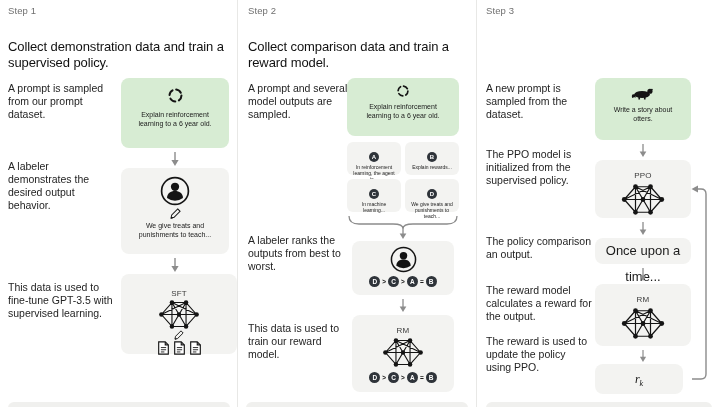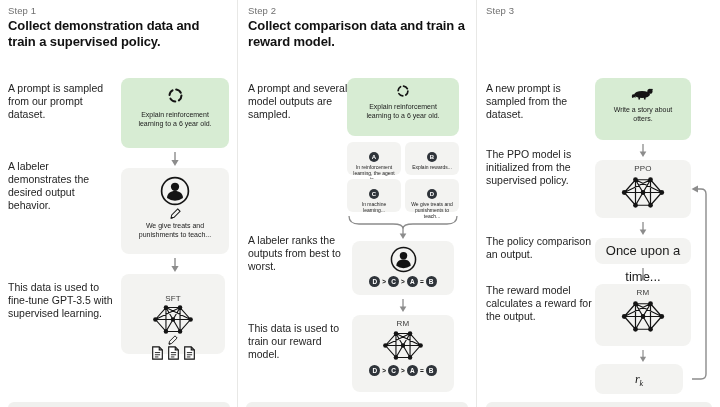--- a/index.html
+++ b/index.html
@@ -10,28 +10,28 @@
     color:#1c1c1c;
     position:relative;
     overflow:hidden;
     -webkit-font-smoothing:antialiased;
   }
   .abs { position:absolute; }
   .col { position:absolute; top:0; height:407px; }
   .divider { position:absolute; top:0; width:1px; height:407px; background:#e8e8e6; }
 
   .step-label { font-size:9.5px; color:#6f6f6f; letter-spacing:.1px; }
-  .step-title { font-size:13px; font-weight:bold; line-height:16px; letter-spacing:-.1px; color:#111; }
+  .step-title { font-size:13px; font-weight:normal; line-height:16px; letter-spacing:-.1px; color:#111;margin-top:21px; }
   .body-text  { font-size:10.5px; line-height:13px; color:#242424; }
 
   .gbox { background:#d7ecd3; border-radius:8px; text-align:center; }
   .xbox { background:#f3f3f1; border-radius:8px; text-align:center; }
   .tinytxt { font-size:7px; line-height:9px; color:#1b1b1b; }
   .microtxt { font-size:5px; line-height:6px; color:#1b1b1b; }
-  .model-label { font-size:8px; color:#3a3a3a; letter-spacing:.2px; }
+  .model-label { font-size:8px; color:#3a3a3a; letter-spacing:.2px;margin-top:7px; }
 
   .badge {
     width:10px; height:10px; border-radius:50%;
     background:#2f343a; color:#fff;
     font-size:6px; font-weight:bold; line-height:10px;
     display:inline-block; text-align:center;
   }
   .rankrow { display:flex; align-items:center; justify-content:center; gap:2px; }
   .rankrow .badge { width:11px; height:11px; line-height:11px; font-size:6.5px; }
   .sep { font-size:6.5px; font-weight:bold; color:#1b1b1b; }
@@ -125,21 +125,21 @@
     <svg class="icon" style="margin-top:2px" width="11" height="11">
         <use href="#pencil"></use>
       </svg>
     <div class="tinytxt" style="margin-top:2px;padding:0 7px">We give treats and punishments to teach...</div>
   </div>
 
   <svg class="abs" style="left:170px;top:258px" width="10" height="14">
       <use href="#arrdn"></use>
     </svg>
 
-  <div class="abs xbox" style="left:121px;top:274px;width:104px;height:80px;padding-top:20px">
+  <div class="abs xbox" style="left:121px;top:274px;width:116px;height:80px;padding-top:8px">
     <div class="model-label">SFT</div>
     <svg class="icon" style="margin-top:1px" width="44" height="31">
         <use href="#net"></use>
       </svg>
     <svg class="icon" width="10" height="10">
         <use href="#pencil"></use>
       </svg>
     <div class="docrow" style="margin-top:1px">
       <svg width="13" height="14">
           <use href="#doc"></use>
@@ -233,20 +233,21 @@
 
 <div class="divider" style="left:476px"></div>
 
 <div class="col" style="left:477px;width:243px">
   <div class="abs step-label" style="left:9px;top:5px">Step 3</div>
 
   <div class="abs body-text" style="left:9px;top:82px;width:104px">A new prompt is sampled from the dataset.</div>
   <div class="abs body-text" style="left:9px;top:148px;width:108px">The PPO model is initialized from the supervised policy.</div>
   <div class="abs body-text" style="left:9px;top:235px;width:112px">The policy comparison an output.</div>
   <div class="abs body-text" style="left:9px;top:284px;width:108px">The reward model calculates a reward for the output.</div>
+  <div class="abs body-text" style="left:9px;top:335px;width:104px">The reward is used to update the policy using PPO.</div>
 
   <div class="abs gbox" style="left:118px;top:78px;width:96px;height:62px;padding-top:9px">
     <svg class="icon" width="24" height="13">
         <use href="#otter"></use>
       </svg>
     <div class="tinytxt" style="margin-top:5px;padding:0 12px">Write a story about otters.</div>
   </div>
 
   <svg class="abs" style="left:161px;top:144px" width="10" height="13">
       <use href="#arrdn"></use>

